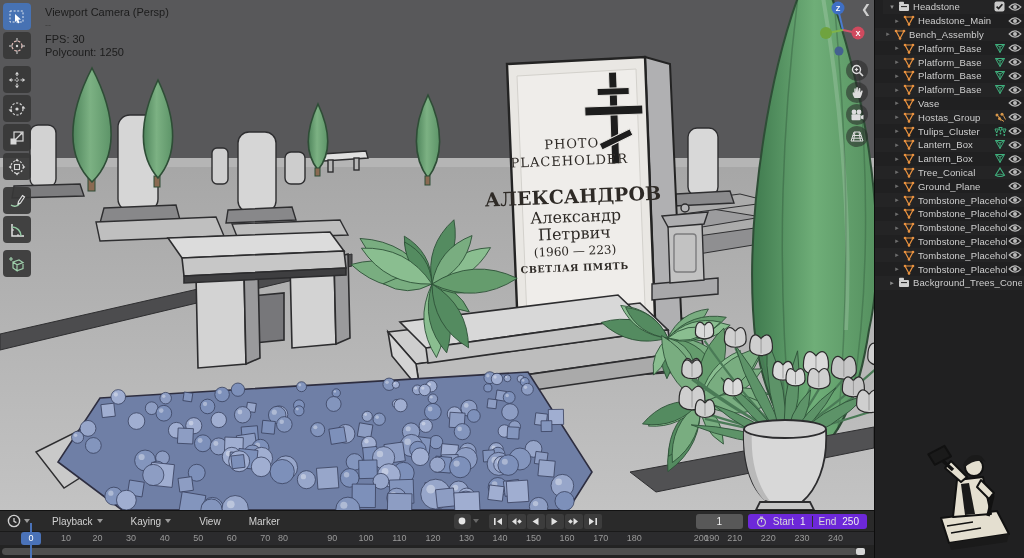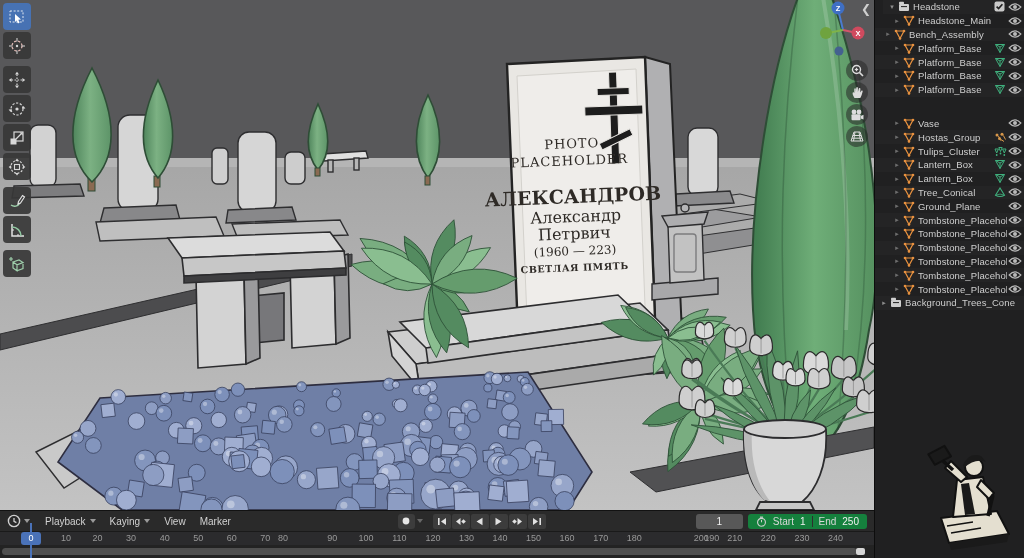--- a/index.html
+++ b/index.html
@@ -37,30 +37,30 @@
   .ol-label{overflow:hidden;text-overflow:clip;flex:1 1 auto;letter-spacing:.1px;}
   .ol-data{width:14px;height:11px;flex:0 0 auto;display:flex;align-items:center;justify-content:center;}
   .ol-check{width:11px;height:11px;flex:0 0 auto;margin-right:2px;display:flex;align-items:center;justify-content:center;}
   .ol-eye{width:15px;height:11px;flex:0 0 auto;display:flex;align-items:center;justify-content:center;}
   .watermark{position:absolute;left:42px;top:438px;}
 
   
   .timeline{position:absolute;left:0;top:510px;width:874px;height:48px;background:#242424;border-top:1px solid #121212;}
   .tl-header{height:21px;background:#2a2a2a;display:flex;align-items:center;border-bottom:1px solid #1a1a1a;}
   .editor-btn{display:flex;align-items:center;margin:0 8px 0 7px;}
-  .menu{color:#d2d2d2;font-size:10px;margin:0 7px;display:flex;align-items:center;gap:4px;}
+  .menu{color:#d2d2d2;font-size:10px;margin:0 14px;display:flex;align-items:center;gap:4px;}
   .caret{width:0;height:0;border-left:3px solid transparent;border-right:3px solid transparent;border-top:4px solid #9a9a9a;}
   .record-btn{width:17px;height:15px;border-radius:3px;background:#3c3c3c;display:flex;align-items:center;justify-content:center;margin-left:160px;}
   .rec-caret{margin:0 4px 0 2px;opacity:.55;}
   .transport{display:flex;gap:1px;margin-left:6px;}
   .tp-btn{width:18px;height:15px;border-radius:2px;background:#3c3c3c;display:flex;align-items:center;justify-content:center;}
   .tl-fields{margin-left:auto;display:flex;align-items:center;gap:5px;margin-right:7px;}
   .frame-field{width:47px;height:15px;border-radius:3px;background:#585858;color:#f0f0f0;font-size:10px;
                display:flex;align-items:center;justify-content:center;}
-  .range-group{height:15px;border-radius:3px;background:#15803d;display:flex;align-items:center;
+  .range-group{height:15px;border-radius:3px;background:#6d28d9;display:flex;align-items:center;
                color:#d8d8d8;font-size:10px;padding:0 8px;gap:6px;}
   .range-group .val{color:#f0f0f0;}
   .range-sep{width:1px;height:11px;background:#2e2e2e;}
   .tl-ruler{position:relative;height:13px;background:#2b2b2d;}
   .tick-num{position:absolute;top:1px;transform:translateX(-50%);font-size:9px;color:#999;}
   .playhead{position:absolute;left:21px;top:0;width:20px;height:12.5px;background:#4a72b8;border-radius:3px;
             color:#fff;font-size:9px;display:flex;align-items:center;justify-content:center;z-index:2;}
   .playhead-line{position:absolute;left:30px;top:12px;width:2px;height:36px;background:#4a72b8;z-index:1;}
   .tl-scroll{position:relative;height:13px;background:#232323;}
   .scroll-bar{position:absolute;left:2px;top:3px;width:855px;height:7px;background:#4f4f4f;border-radius:3.5px;}
@@ -560,20 +560,26 @@
                C874.6219713004602,386.8184735878457 881.462543357515,388.68408414886056 881.462543357515,404.23083882398475
                C881.462543357515,415.4245021900742 856.5877358773162,415.4245021900742 856.5877358773162,404.23083882398475 Z" fill="#cfcfcf" stroke="#2b2b2b" stroke-width="1.2"></path>
           <path d="M869.0251396174156,394.28091583190525 L869.0251396174156,410.44954069403445" stroke="#9a9a9a" stroke-width="1"></path>
           <path d="M695.188329962801,410.8764021056399 C695.188329962801,398.6486718756876 700.56853126398,397.1813442480934 704.9705141467629,403.05065475847044
                C709.3724970295457,397.1813442480934 714.7526983307247,398.6486718756876 714.7526983307247,410.8764021056399
                C714.7526983307247,419.68036787120553 695.188329962801,419.68036787120553 695.188329962801,410.8764021056399 Z" fill="#cfcfcf" stroke="#2b2b2b" stroke-width="1.2"></path>
           <path d="M704.9705141467629,403.05065475847044 L704.9705141467629,415.7674941976208" stroke="#9a9a9a" stroke-width="1"></path>
         </g>
     </svg>
 
+    <div class="vp-overlay">
+      <div>Viewport Camera (Persp)</div>
+      <div class="sub">--</div>
+      <div>FPS: 30</div>
+      <div>Polycount: 1250</div>
+    </div>
 
     <div class="toolbar" id="toolbar">
         <div class="tool-btn active">
           <svg width="18" height="18" viewBox="0 0 18 18">
             <rect x="2" y="3" width="13" height="11" fill="none" stroke="#dfe6f0" stroke-width="1" stroke-dasharray="2 1.6"></rect>
             <path d="M7,6 L13,11.5 L10.3,11.7 L11.6,14.6 L10,15.4 L8.7,12.5 L7,14 Z" fill="#fff"></path>
           </svg>
         </div>
         <div class="tool-btn">
           <svg width="18" height="18" viewBox="0 0 18 18">
@@ -832,21 +838,21 @@
               <path d="M1.5,1.5 L10.5,1.5 L6,9.5 Z M1.5,1.5 L6,4 L10.5,1.5 M6,4 L6,9.5" fill="none" stroke="#3fae7c" stroke-width="1"></path>
             </svg>
           </span>
           <span class="ol-eye">
             <svg width="14" height="10" viewBox="0 0 14 10">
               <path d="M1.2,5 Q7,-1.2 12.8,5 Q7,11.2 1.2,5 Z" fill="none" stroke="#b9b9b9" stroke-width="1.2"></path>
               <circle cx="7" cy="5" r="2" fill="#b9b9b9"></circle>
             </svg>
           </span>
         </div>
-        <div class="ol-row" style="padding-left: 17px; margin-top: 20px;">
+        <div class="ol-row" style="padding-left: 17px;">
           <span class="ol-disc" style="color: rgb(111, 111, 111);">▸</span>
           <span class="ol-icon">
             <svg width="12" height="11" viewBox="0 0 12 11">
               <path d="M2,2 L10,2 L6,9.5 Z" fill="none" stroke="#e8913f" stroke-width="1.2"></path>
               <circle cx="2" cy="2" r="1.3" fill="#e8913f"></circle>
               <circle cx="10" cy="2" r="1.3" fill="#e8913f"></circle>
               <circle cx="6" cy="9.5" r="1.3" fill="#e8913f"></circle>
             </svg>
           </span>
           <span class="ol-label">Vase</span>
@@ -1100,21 +1106,21 @@
             </svg>
           </span>
           <span class="ol-label">Tombstone_Placehok</span>
           <span class="ol-eye">
             <svg width="14" height="10" viewBox="0 0 14 10">
               <path d="M1.2,5 Q7,-1.2 12.8,5 Q7,11.2 1.2,5 Z" fill="none" stroke="#b9b9b9" stroke-width="1.2"></path>
               <circle cx="7" cy="5" r="2" fill="#b9b9b9"></circle>
             </svg>
           </span>
         </div>
-        <div class="ol-row" style="padding-left: 4px;">
+        <div class="ol-row" style="padding-left: 12px;">
           <span class="ol-disc">▸</span>
           <span class="ol-icon">
             <svg width="12" height="11" viewBox="0 0 12 11">
               <rect x="1" y="3" width="10" height="7" rx="1" fill="#cfcfcf"></rect>
               <rect x="1" y="0.8" width="5" height="2.6" rx="0.8" fill="#cfcfcf"></rect>
               <line x1="3" y1="5.6" x2="9" y2="5.6" stroke="#202021" stroke-width="1"></line>
             </svg>
           </span>
           <span class="ol-label">Background_Trees_Cone</span>
         </div>

